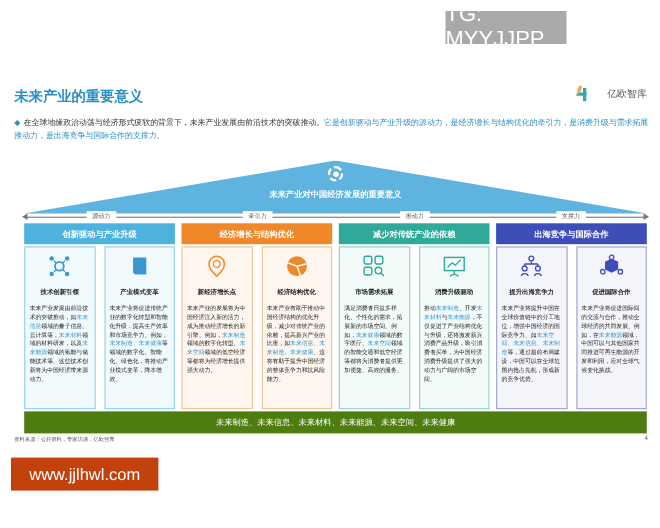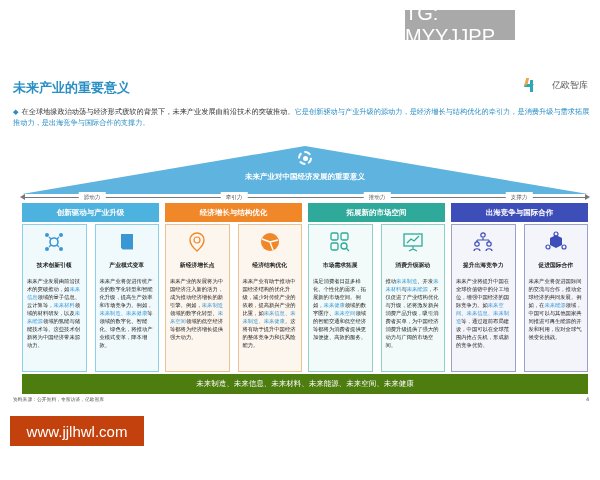--- a/index.html
+++ b/index.html
@@ -125,21 +125,21 @@
   <div class="force-arrow-r"></div>
   <span class="force-label" style="left:70px">源动力</span>
   <span class="force-label" style="left:212px">牵引力</span>
   <span class="force-label" style="left:355px">推动力</span>
   <span class="force-label" style="left:497px">支撑力</span>
 </div>
 
 <div class="cat-row">
   <div class="cat" style="background:#4db2dd">创新驱动与产业升级</div>
   <div class="cat" style="background:#f0882a">经济增长与结构优化</div>
-  <div class="cat" style="background:#2fa99a">拓展新的市场空间</div>
+  <div class="cat" style="background:#2fa99a">减少对传统产业的依赖</div>
   <div class="cat" style="background:#3e4eb8">出海竞争与国际合作</div>
 </div>
 
 <div class="cards" id="cards">
     <div class="group">
       <div class="card" style="border-color: rgb(143, 207, 230); background: rgb(240, 250, 253);">
         <span class="card-icon">
           <svg width="22" height="22" viewBox="0 0 22 22">
             <circle cx="11" cy="11" r="4" fill="none" stroke="#3a97d4" stroke-width="1.6"></circle>
             <circle cx="4" cy="4" r="2" fill="#3a97d4"></circle>

